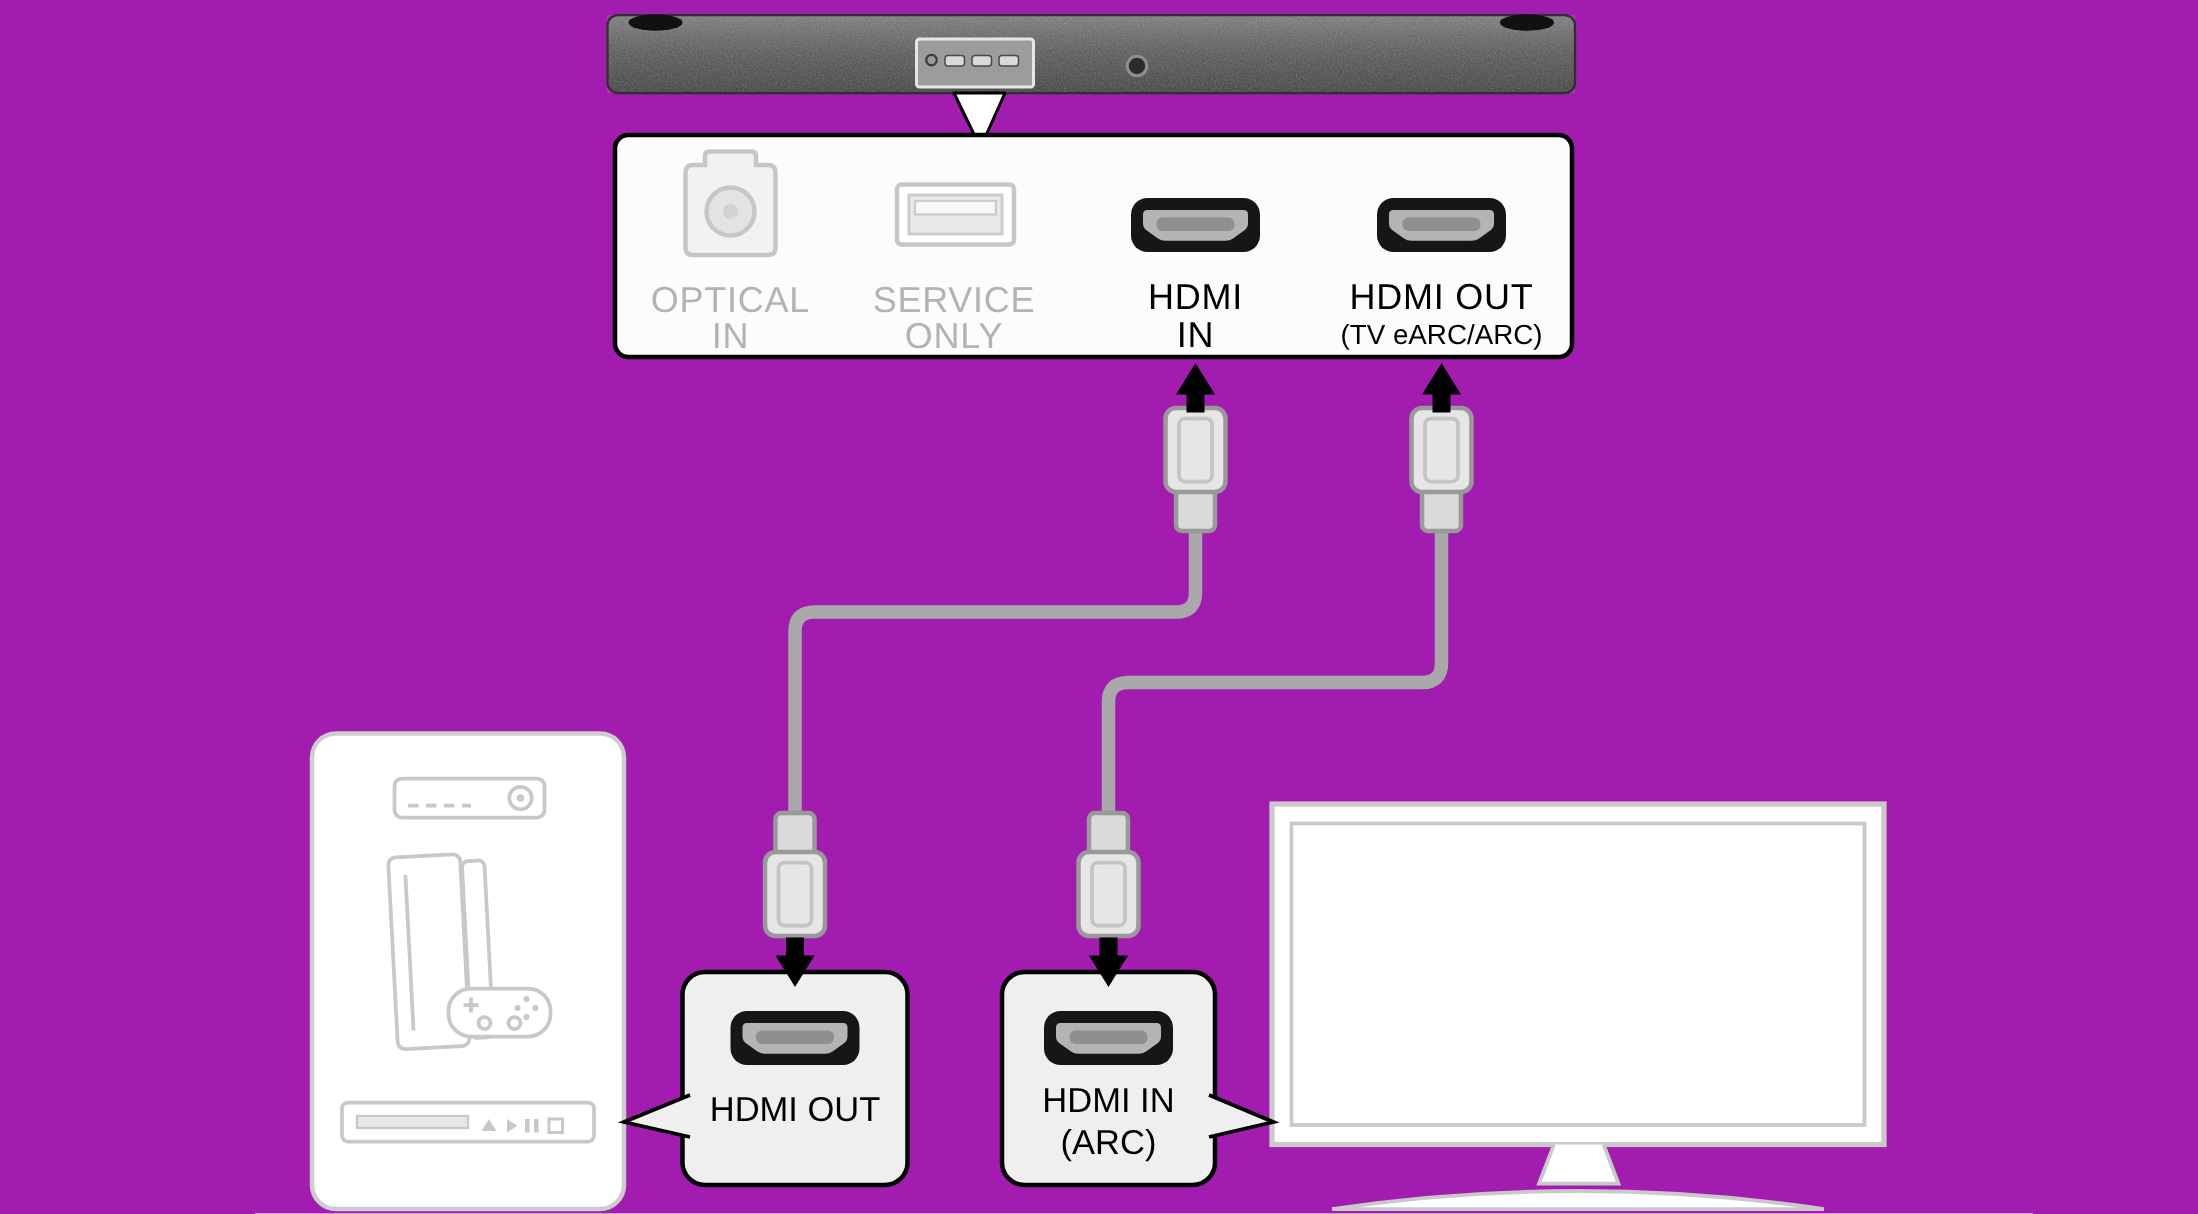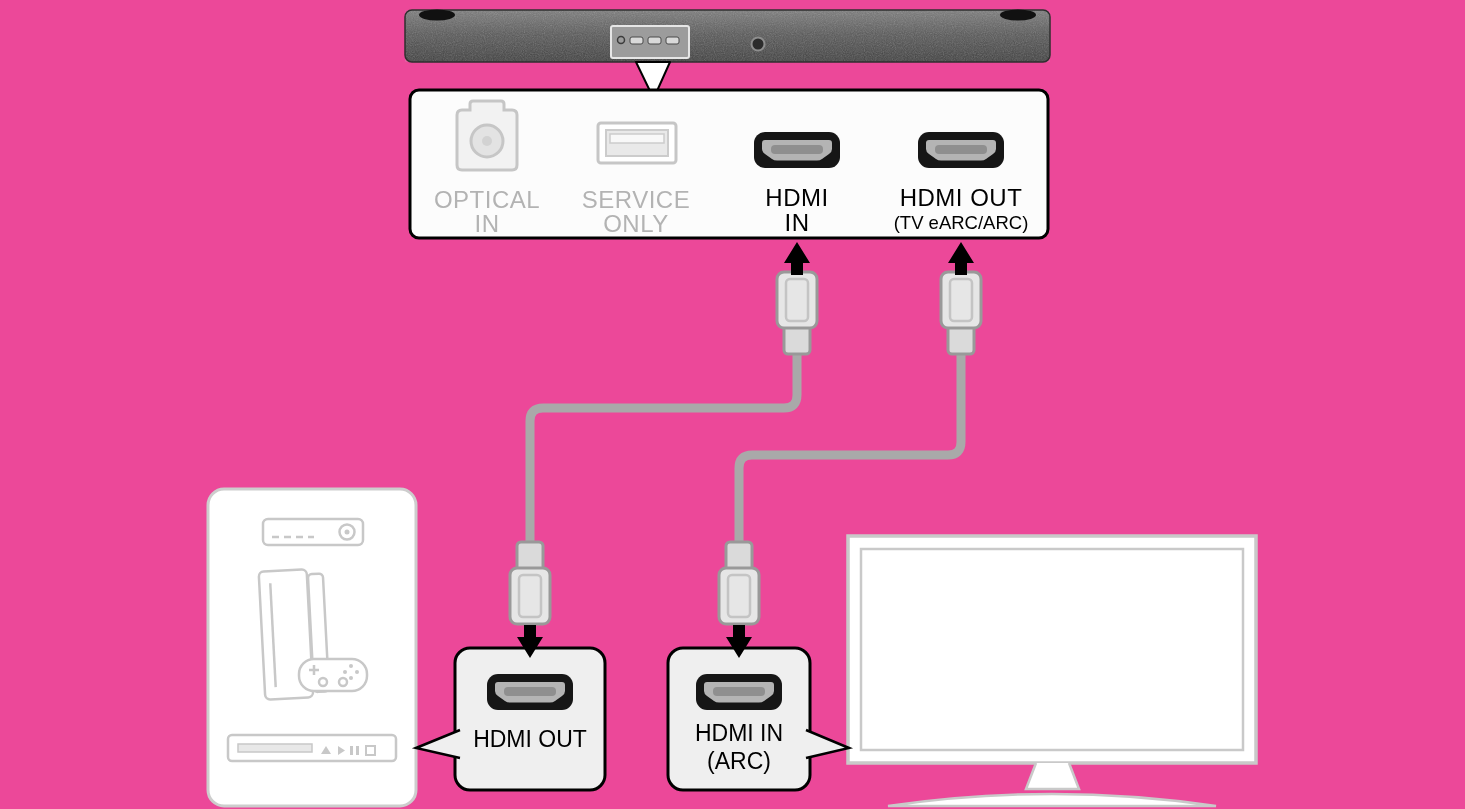--- a/index.html
+++ b/index.html
@@ -1,21 +1,21 @@
 <!DOCTYPE html>
 <html><head>
 <meta charset="utf-8">
 <style>
   html, body {
     margin: 0; padding: 0; background: #ffffff;
   }
   #stage {
     position: relative;
     width: 1465px; height: 809px;
-    background: #ec4899;
+    background: #a21caf;
     overflow: hidden;
     font-family: "Liberation Sans", sans-serif;
   }
   #stage svg { position: absolute; left: 0; top: 0; }
   text {
     font-family: "Liberation Sans", "DejaVu Sans", sans-serif;
   }
   .port-label   { font-size: 24px; letter-spacing: 0.5px; }
   .port-sub     { font-size: 18.5px; }
   .box-label    { font-size: 23px; }

